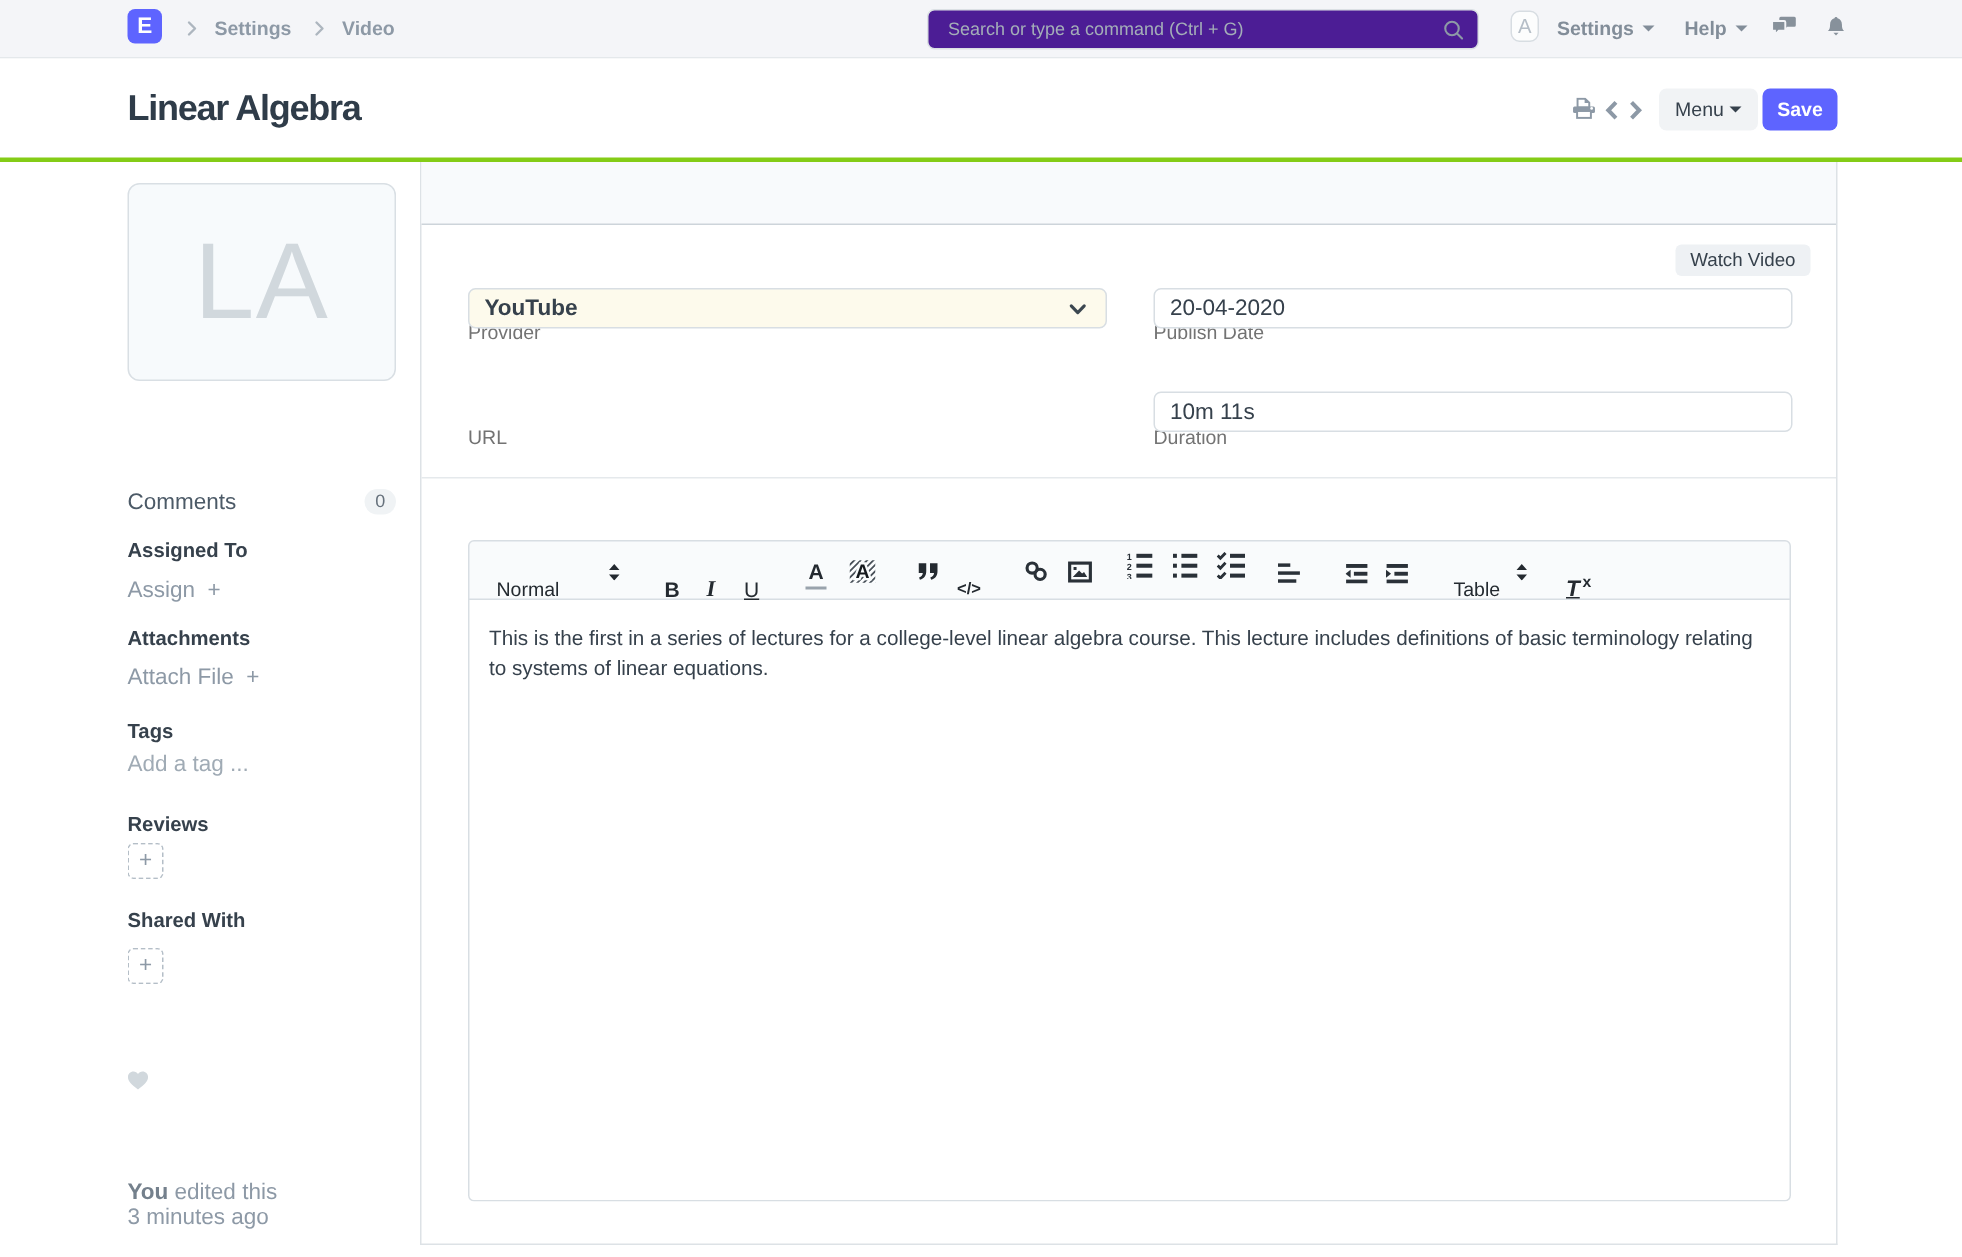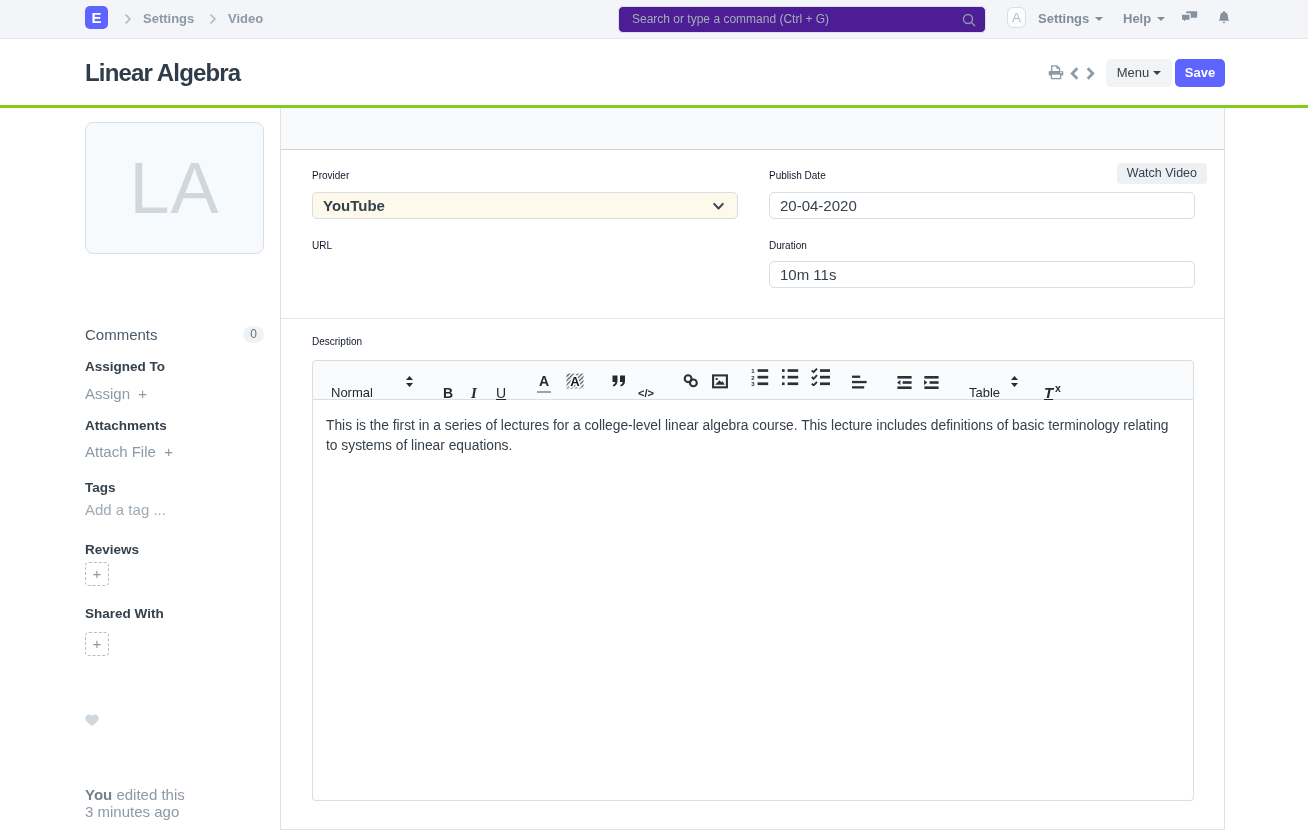--- a/index.html
+++ b/index.html
@@ -64,21 +64,21 @@
   font-size:15px; text-align:center; line-height:22px; }
 
 
 #panel { position:absolute; left:280px; top:108px; width:945px; height:722px;
   border-left:1px solid #dde2e6; border-right:1px solid #dde2e6;
   border-bottom:1px solid #dde2e6; background:#fff; }
 #formtoolbar { position:absolute; left:0; top:0; width:943px; height:42px;
   background:#f8fafc; border-bottom:1px solid #cdd4da; }
 #watchbtn { position:absolute; right:17px; top:10px; height:21px; padding:0 10px;
   background:#eef1f4; border-radius:4px; font-size:12.5px; line-height:21px; color:#36414c;margin-top:45px; }
-.flabel { position:absolute; font-size:10px; color:#0f172a; }
+.flabel { position:absolute; font-size:13px; color:#737373;margin-top:44px; }
 .finput { position:absolute; width:426px; height:27px; border:1px solid #d8dee3;
   border-radius:5px; background:#fff; font-size:15px; line-height:25px;
   padding-left:10px; color:#36414c; }
 .yellow { background:#fdfaec; font-weight:bold; }
 #sep1 { position:absolute; left:0px; top:210px; width:943px; height:1px; background:#e5e9ec; }
 
 
 #edtoolbar { position:absolute; left:31px; top:252px; width:882px; height:40px;
   background:#f9fbfc; border:1px solid #d8dee3; border-radius:4px 4px 0 0; }
 #edbody { position:absolute; left:31px; top:292px; width:882px; height:401px;

